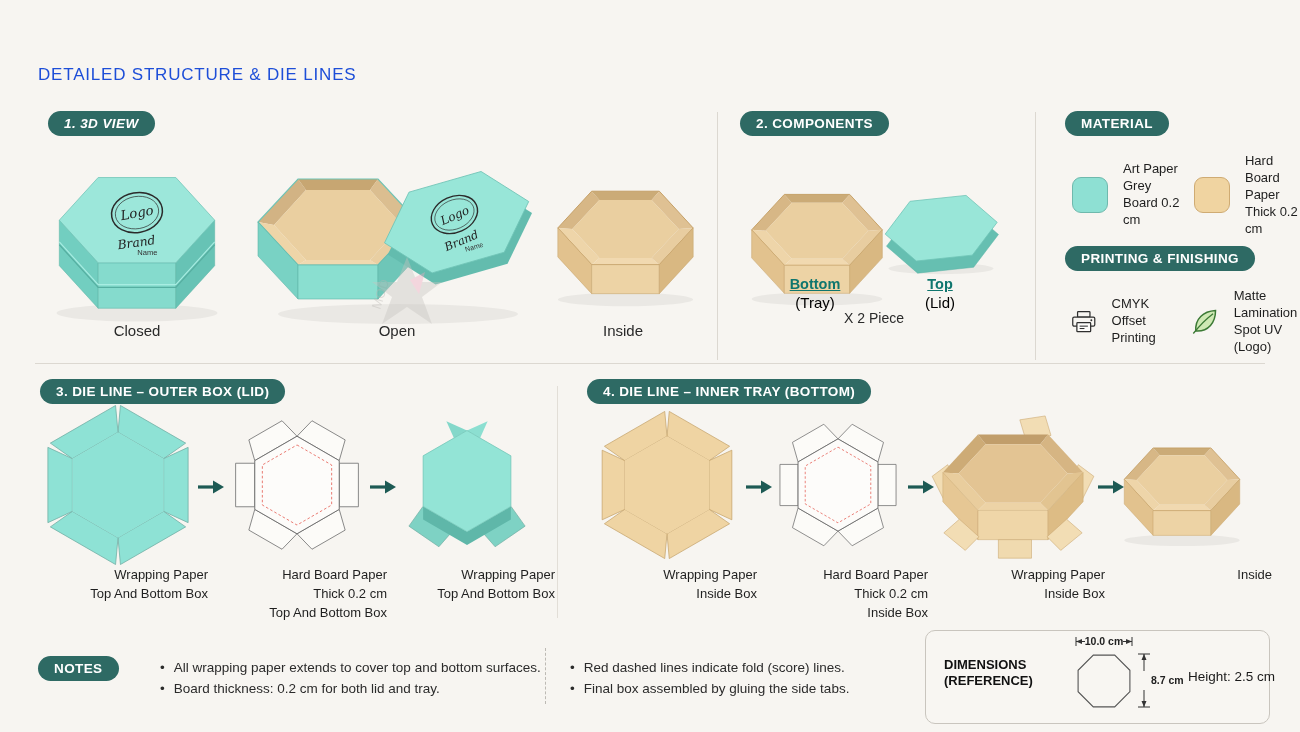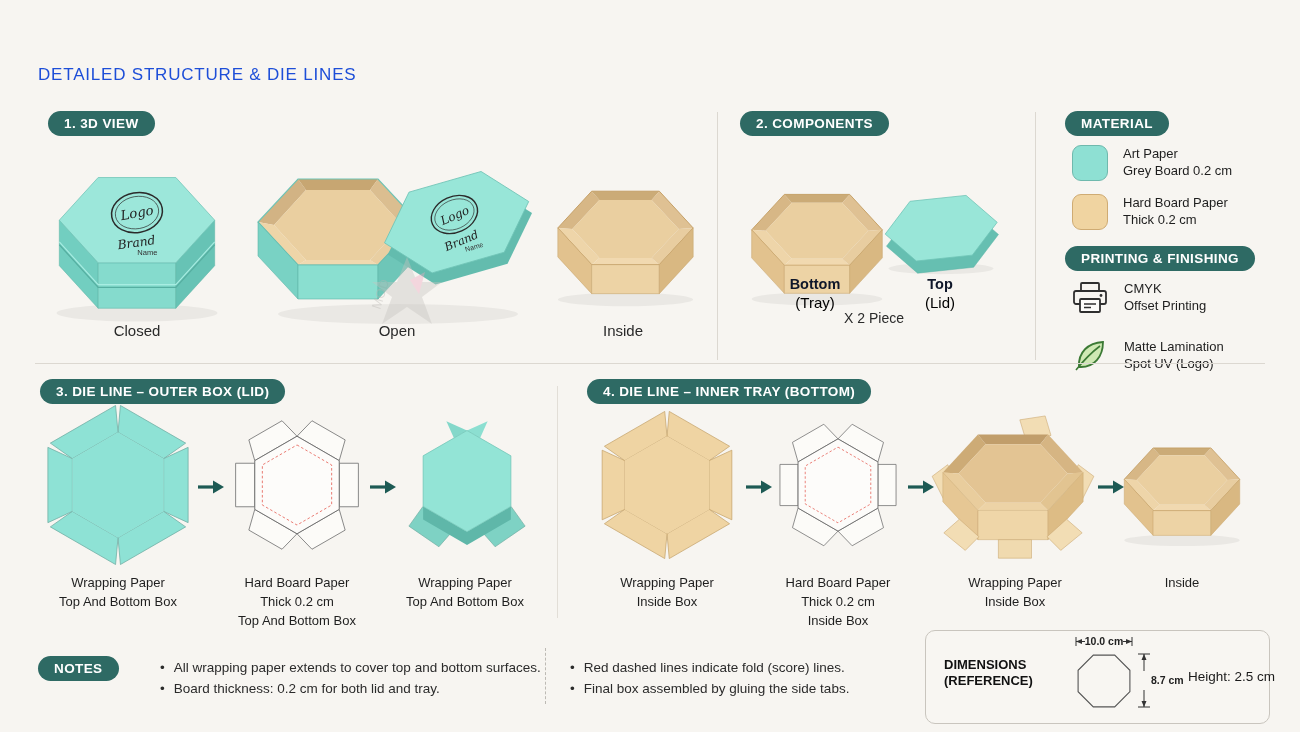--- a/index.html
+++ b/index.html
@@ -8,46 +8,46 @@
   .abs{position:absolute;}
   .title{font-size:35px;font-weight:700;color:#154E46;letter-spacing:.3px;}
   .subtitle{font-size:17px;color:#1d4ed8;letter-spacing:.8px;}
   .badge{display:inline-block;background:#2E6A64;color:#fff;font-weight:700;font-size:13.5px;
          padding:5px 16px;border-radius:16px;letter-spacing:.4px;white-space:nowrap;}
   .vdiv{width:1px;background:#DCD8D1;}
   .hdiv{height:1px;background:#DCD8D1;}
   .vdiv-light{width:1px;background:#E2DED7;}
   .vdash{width:0;border-left:1px dashed #BDBAB4;}
   .lbl3d{font-size:15px;color:#2A2A2A;transform:translateX(-50%);white-space:nowrap;}
-  .cap{width:180px;text-align:center;font-size:13px;color:#1F1F1F;line-height:1.45;transform:translateX(-50%);margin-top:8px;}
-  .comp-name{font-size:14.5px;font-weight:700;color:#0f172a;transform:translateX(-50%);white-space:nowrap;}
+  .cap{width:180px;text-align:right;font-size:13px;color:#1F1F1F;line-height:1.45;transform:translateX(-50%);}
+  .comp-name{font-size:14.5px;font-weight:700;color:#0f766e;transform:translateX(-50%);white-space:nowrap;text-decoration:underline;}
   .comp-sub{font-size:15px;color:#000000;transform:translateX(-50%);white-space:nowrap;}
   .count{font-size:14px;color:#2A2A2A;transform:translateX(-50%);white-space:nowrap;}
-  .mat-col{display:flex;flex-direction:column;gap:13px;}
+  .mat-col{display:flex;flex-direction:row;gap:13px;margin-top:8px;}
   .mat-item{display:flex;align-items:center;gap:15px;}
   .swatch{width:34px;height:34px;border-radius:9px;flex:0 0 auto;}
   .sw-teal{background:#8EE0D3;border:1px solid #6FB9AD;}
   .sw-tan{background:#F0D4A1;border:1px solid #CFAB73;}
   .mat-text{font-size:13px;color:#1E1E1E;line-height:1.3;}
   .pf-item{display:flex;align-items:center;gap:14px;}
   .note-li{font-size:13.5px;color:#2B2B2B;white-space:nowrap;}
   .note-li::before{content:"•";margin-right:9px;color:#2B2B2B;}
   .dim-panel{border:1.5px solid #C9C5BE;border-radius:10px;background:#F8F6F2;}
   .dim-title{font-size:13px;font-weight:700;color:#111;line-height:1.25;}
   .dim-height{font-size:13.5px;color:#1A1A1A;white-space:nowrap;}
   svg{display:block;}
 </style>
 </head>
 <body>
 
 <div class="canvas">
 
   <div class="abs subtitle" style="left:38px;top:65px;">DETAILED STRUCTURE &amp; DIE LINES</div>
 
-  <div class="abs badge" style="left:48px;top:111px;">1. 3D VIEW</div>
+  <div class="abs badge" style="left:48px;top:111px;font-style:italic;">1. 3D VIEW</div>
 
   <svg class="abs" style="left:47px;top:146px;" width="180" height="190" viewBox="0 0 190 200">
     <ellipse cx="95" cy="176" rx="85" ry="9" fill="#000" opacity="0.05"></ellipse>
     <polygon points="13,78 54,123 54,171 13,126" fill="#72CEC0" stroke="#5FB7A9" stroke-width="0.6"></polygon>
     <polygon points="54,123 136,123 136,171 54,171" fill="#85DBCD" stroke="#5FB7A9" stroke-width="0.6"></polygon>
     <polygon points="136,123 177,78 177,126 136,171" fill="#67C3B5" stroke="#5FB7A9" stroke-width="0.6"></polygon>
     <polyline points="13,101 54,146 136,146 177,101" fill="none" stroke="#A8EDE2" stroke-width="1.2"></polyline>
     <polyline points="13,104 54,149 136,149 177,104" fill="none" stroke="#56AFA1" stroke-width="1.3"></polyline>
     <polygon points="177,78 136,33 54,33 13,78 54,123 136,123" fill="#9CE7DA" stroke="#6FC4B6" stroke-width="0.8"></polygon>
     <g>

